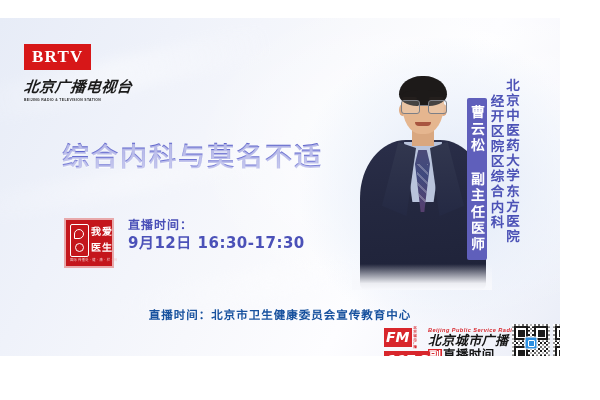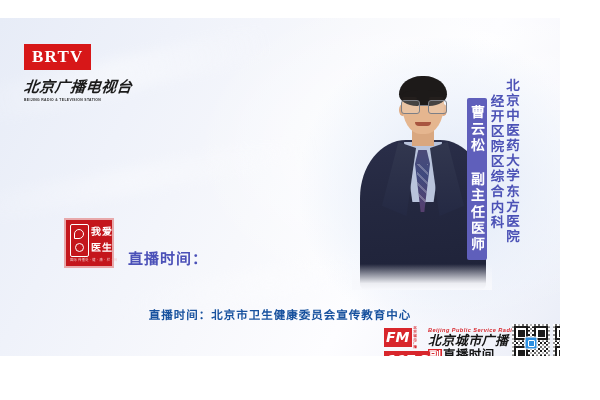--- a/index.html
+++ b/index.html
@@ -189,26 +189,25 @@
 
   
   #live-time {
     position: absolute;
     left: 128px;
     top: 199px;
     color: #4b51b8;
     font-family: "DejaVu Sans", "Liberation Sans", sans-serif;
   }
   #live-time .lt-label {
-    font-size: 15px;
+    font-size: 12px;
     font-weight: bold;
     letter-spacing: 1px;
     line-height: 1.35;
     white-space: nowrap;
-    margin-top: 32px;
   }
   #live-time .lt-value {
     font-size: 15px;
     font-weight: bold;
     letter-spacing: 0.5px;
     line-height: 1.4;
     white-space: nowrap;
   }
 
   
@@ -564,38 +563,40 @@
     <div class="streak s2"></div>
     <div class="streak s3"></div>
     <div class="glow"></div>
 
     <div id="brtv-logo">
       <div class="brtv-badge">BRTV</div>
       <div class="brtv-cn">北京广播电视台</div>
       <div class="brtv-en">BEIJING RADIO &amp; TELEVISION STATION</div>
     </div>
 
+    <div id="main-title">综合内科与莫名不适</div>
 
     <div id="show-badge">
       <div class="badge-grid">
         <div class="badge-rows">
           <div class="badge-mark"></div>
           <div class="badge-chars">
             <span>我</span>
             <span>爱</span>
             <span>医</span>
             <span>生</span>
           </div>
         </div>
         <div class="badge-sub">国际 传播处 · 健 · 康 · 栏 · 目</div>
       </div>
     </div>
 
     <div id="live-time">
       <div class="lt-label">直播时间：</div>
+      <div class="lt-value">9月12日  16:30-17:30</div>
     </div>
 
     <div id="doctor-photo">
       <div class="dp-shoulders"></div>
       <div class="dp-shirt"></div>
       <div class="dp-collar-l"></div>
       <div class="dp-collar-r"></div>
       <div class="dp-tie"></div>
       <div class="dp-neck"></div>
       <div class="dp-ear-l"></div>

